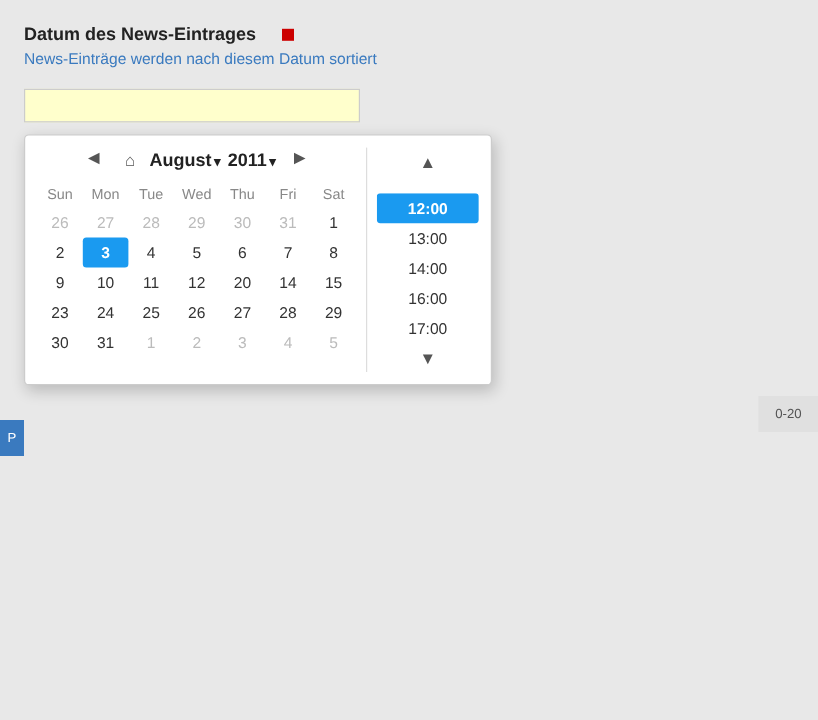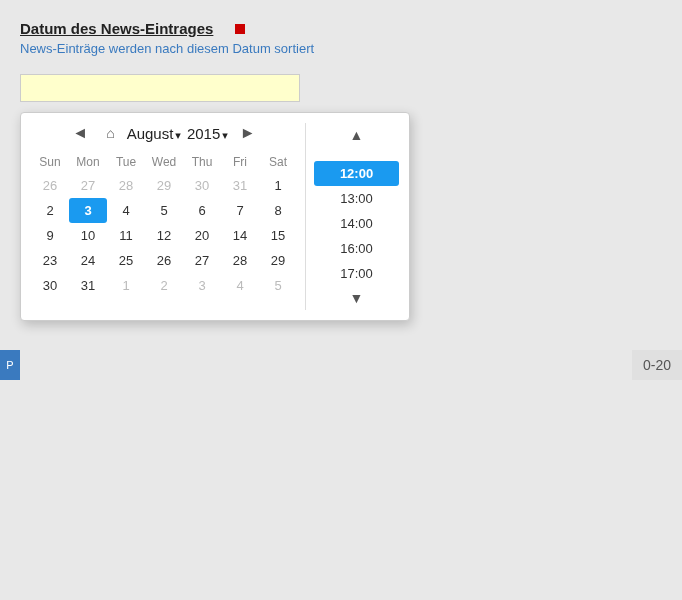--- a/index.html
+++ b/index.html
@@ -27,21 +27,20 @@
     }
 
     .field-label {
       font-size: 15px;
       font-weight: bold;
       color: #222;
       display: flex;
       align-items: center;
       gap: 22px;
       margin-bottom: 4px;
-      text-decoration: underline;
     }
 
     .required-indicator {
       width: 10px;
       height: 10px;
       background: #cc0000;
       display: inline-block;
     }
 
     .field-hint {
@@ -86,21 +85,21 @@
       border: none;
       cursor: pointer;
       font-size: 16px;
       color: #555;
       padding: 2px 6px;
       line-height: 1;
     }
 
     .cal-month-select, .cal-year-select {
       font-size: 15px;
-      font-weight: normal;
+      font-weight: bold;
       color: #222;
       cursor: pointer;
     }
 
     .cal-grid {
       width: 100%;
       border-collapse: collapse;
     }
 
     .cal-grid th {
@@ -195,26 +194,26 @@
       color: white;
       font-size: 11px;
       display: flex;
       align-items: center;
       justify-content: center;
     }
 
     .bg-element-right {
       position: absolute;
       right: 0;
-      top: 350px;
+      top: 330px;
       width: 50px;
       height: 30px;
       background: #e0e0e0;
       color: #555;
-      font-size: 14px;
+      font-size: 11px;
       display: flex;
       align-items: center;
       justify-content: center;
     }
   </style>
 </head>
 <body>
 
 <div class="page-bg"></div>
 
@@ -241,21 +240,21 @@
 
     <div class="calendar-section">
 
       <div class="cal-header">
         <button class="cal-nav-btn">◄</button>
         <button class="cal-nav-btn home-icon">⌂</button>
         <span class="cal-month-select">
           <span>August</span><span style="font-size:11px; margin-left:2px;">▾</span>
         </span>
         <span class="cal-year-select">
-          <span>2015</span><span style="font-size:11px; margin-left:2px;">▾</span>
+          <span>2011</span><span style="font-size:11px; margin-left:2px;">▾</span>
         </span>
         <button class="cal-nav-btn">►</button>
       </div>
 
       <table class="cal-grid">
         <thead>
           <tr id="cal-header-row">
               <th>Sun</th>
               <th>Mon</th>
               <th>Tue</th>

